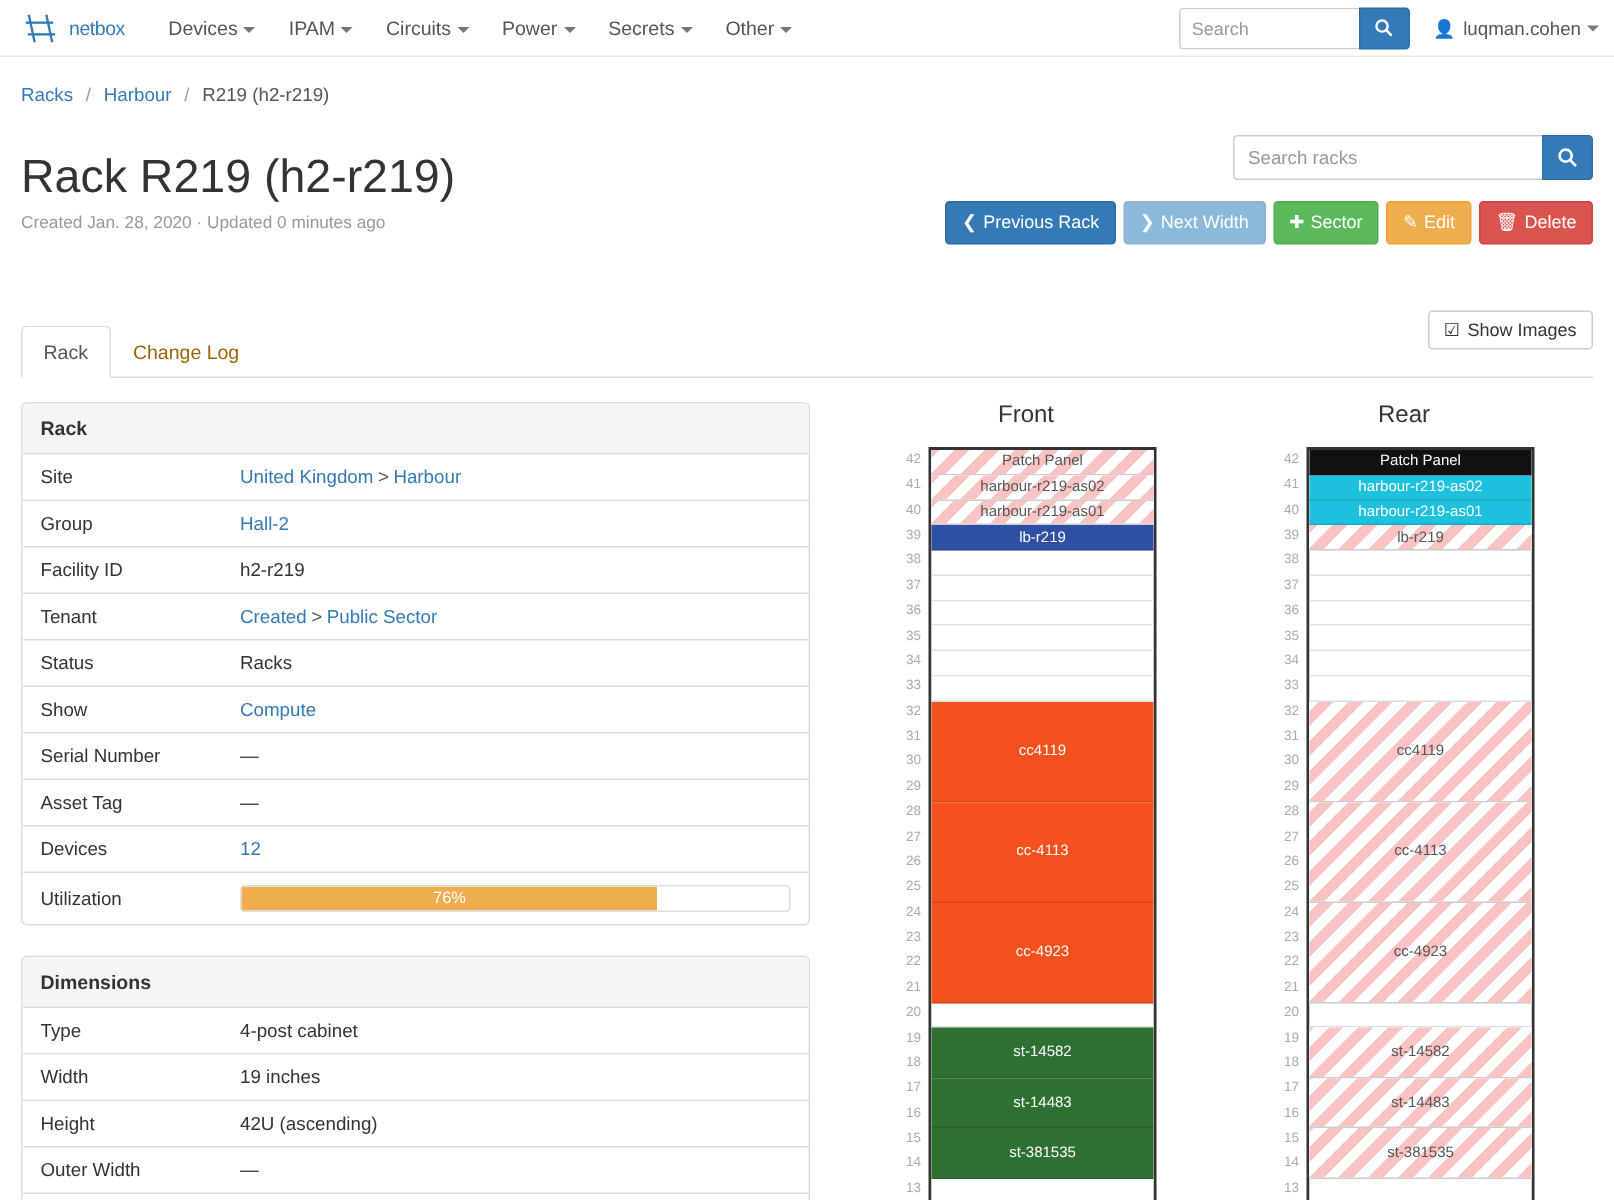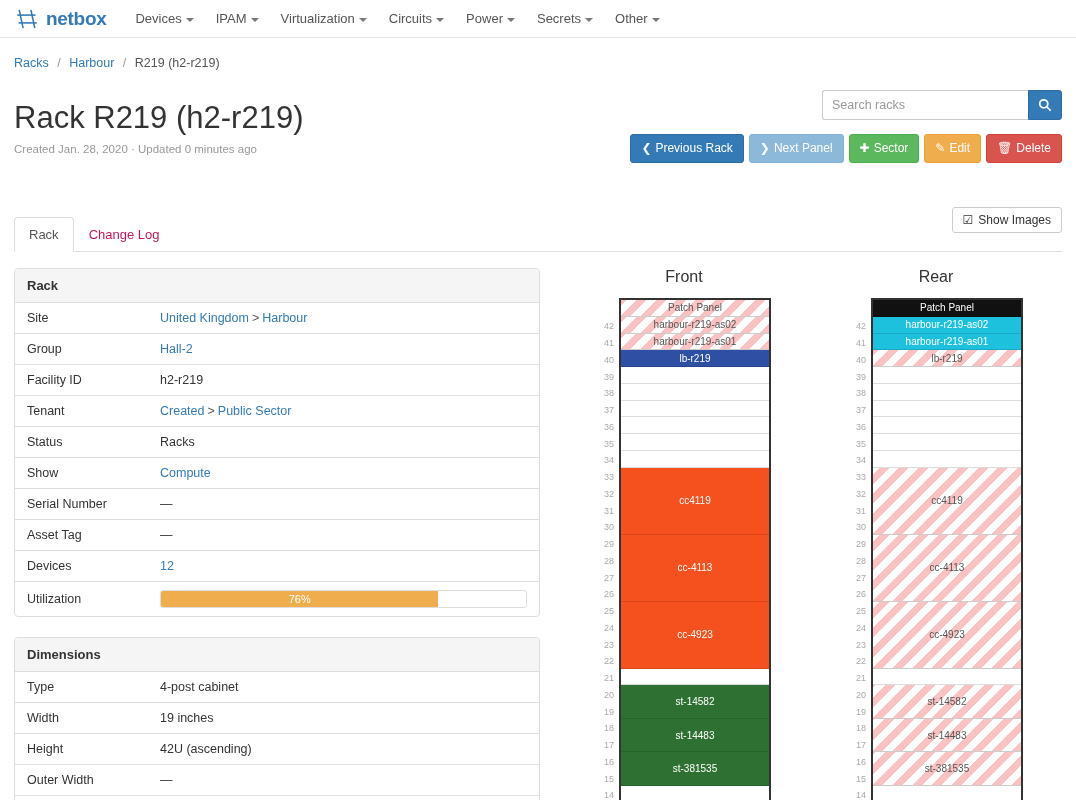--- a/index.html
+++ b/index.html
@@ -18,21 +18,21 @@
     height: 38px;
     background: #ffffff;
     border-bottom: 1px solid #e7e7e7;
     display: flex;
     align-items: center;
     padding: 0 10px;
     position: relative;
   }
   .brand { display: flex; align-items: center; margin-right: 18px; padding-left: 4px; }
   .brand-logo { width: 26px; height: 26px; margin-right: 6px; }
-  .brand-text { font-size: 19px; color: #337ab7; font-weight: 700; letter-spacing: -0.3px; }
+  .brand-text { font-size: 13px; color: #337ab7; font-weight: 400; letter-spacing: -0.3px; }
   .nav-items { display: flex; align-items: center; }
   .nav-item {
     font-size: 13px; color: #555; padding: 9px 11px; cursor: pointer;
     white-space: nowrap;
   }
   .caret {
     display: inline-block; width: 0; height: 0; margin-left: 4px;
     vertical-align: middle;
     border-left: 4px solid transparent; border-right: 4px solid transparent;
     border-top: 4px solid #777;
@@ -92,21 +92,21 @@
   .btn-success { background: #5cb85c; border-color: #4cae4c; }
   .btn-warning { background: #f0ad4e; border-color: #eea236; }
   .btn-danger { background: #d9534f; border-color: #d43f3a; }
 
   
   .tabs {
     display: flex; border-bottom: 1px solid #ddd; margin-top: 62px;
     position: relative;
   }
   .tab {
-    padding: 9px 14px; font-size: 13px; color: #be185d; cursor: pointer;
+    padding: 9px 14px; font-size: 13px; color: #a16207; cursor: pointer;
     border: 1px solid transparent; margin-bottom: -1px; border-radius: 4px 4px 0 0;
   }
   .tab.active {
     color: #555; background: #fff; border-color: #ddd #ddd #fff;
   }
   .show-images-wrap { position: absolute; right: 0; top: -10px; }
   .btn-default {
     background: #fff; border: 1px solid #ccc; color: #333;
     border-radius: 3px; font-size: 12px; padding: 5px 10px; cursor: pointer;
     display: flex; align-items: center; gap: 5px;
@@ -152,21 +152,21 @@
   .rack-title {
     text-align: center; font-size: 16px; color: #333; margin-bottom: 12px;
     font-weight: normal;
   }
   .rack-frame { display: flex; }
   .rack-units {
     width: 22px; position: relative; flex: none;
   }
   .rack-units .u {
     position: absolute; right: 5px; font-size: 9px; color: #aaa;
-    line-height: 1; transform: translateY(-50%); margin-top: 20px;
+    line-height: 1; transform: translateY(-50%);
   }
   .rack-body {
     position: relative; width: 152px; border: 2px solid #333;
     background: #fff; flex: none;
   }
   .slot {
     position: absolute; left: 0; right: 0;
     border-bottom: 1px solid #ddd;
     background: #fff;
   }
@@ -197,25 +197,40 @@
         <line x1="26" y1="6" x2="32" y2="34"></line>
         <line x1="5" y1="14" x2="33" y2="14"></line>
         <line x1="7" y1="26" x2="35" y2="26"></line>
       </g>
     </svg>
     <span class="brand-text">netbox</span>
   </div>
   <div class="nav-items">
     <div class="nav-item"><span>Devices</span><i class="caret"></i></div>
     <div class="nav-item"><span>IPAM</span><i class="caret"></i></div>
-    <div class="nav-item"><span>Virtualization</span><i class="caret"></i></div>
     <div class="nav-item"><span>Circuits</span><i class="caret"></i></div>
     <div class="nav-item"><span>Power</span><i class="caret"></i></div>
     <div class="nav-item"><span>Secrets</span><i class="caret"></i></div>
     <div class="nav-item"><span>Other</span><i class="caret"></i></div>
+  </div>
+  <div class="nav-right">
+    <div class="nav-search">
+      <input type="text" placeholder="Search" style="">
+      <div class="sbtn">
+        <svg width="13" height="13" viewBox="0 0 16 16">
+          <circle cx="6.6" cy="6.6" r="4.6" fill="none" stroke="#fff" stroke-width="2"></circle>
+          <line x1="10" y1="10" x2="14.5" y2="14.5" stroke="#fff" stroke-width="2"></line>
+        </svg>
+      </div>
+    </div>
+    <div class="user-menu">
+      <span class="user-icon">👤</span>
+      <span>luqman.cohen</span>
+      <i class="caret"></i>
+    </div>
   </div>
 </div>
 
 <div class="content">
 
   <div class="subbar">
     <div class="breadcrumb">
       <a>Racks</a>
       <span class="sep">/</span>
       <a>Harbour</a>
@@ -234,21 +249,21 @@
     </div>
   </div>
 
   <div class="action-bar">
     <div class="btn btn-primary">
       <span>❮</span>
       <span>Previous Rack</span>
     </div>
     <div class="btn btn-info">
       <span>❯</span>
-      <span>Next Panel</span>
+      <span>Next Width</span>
     </div>
     <div class="btn btn-success">
       <span>✚</span>
       <span>Sector</span>
     </div>
     <div class="btn btn-warning">
       <span>✎</span>
       <span>Edit</span>
     </div>
     <div class="btn btn-danger">

